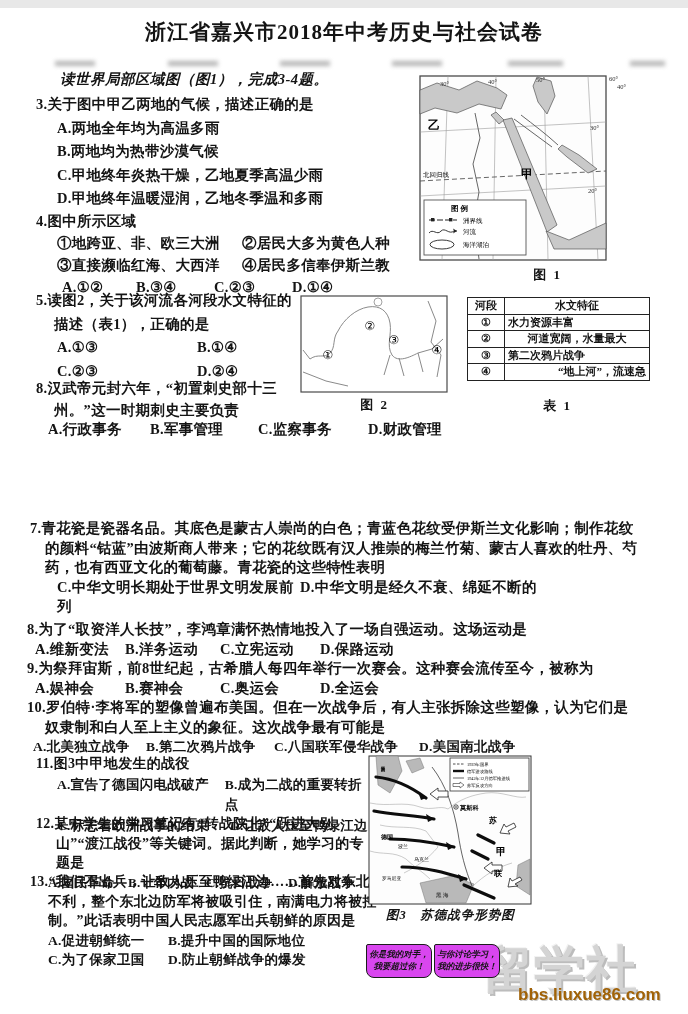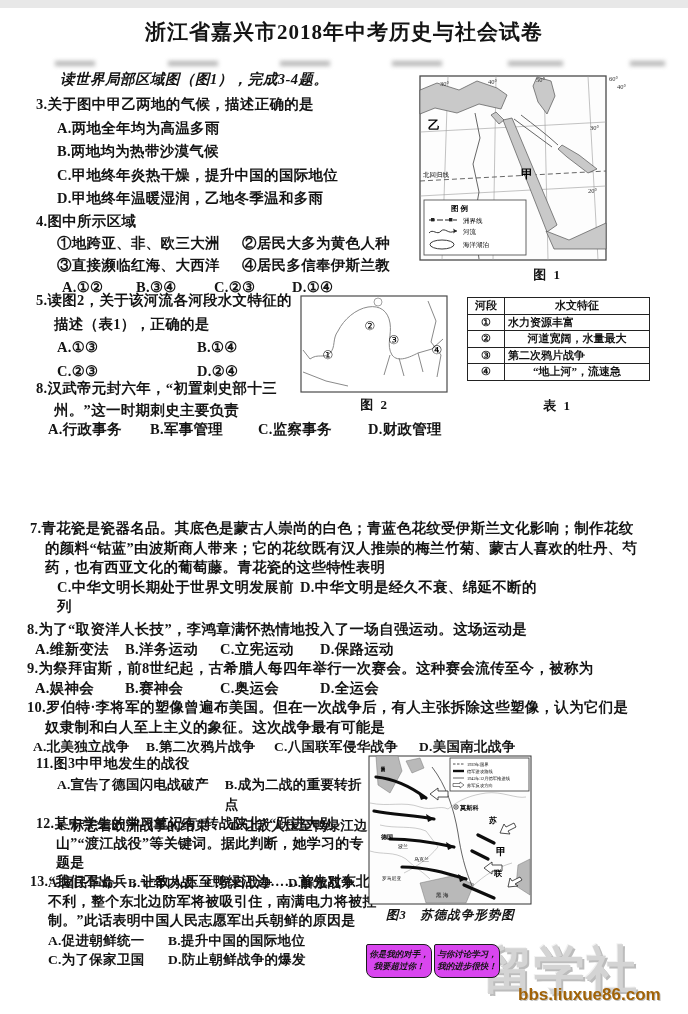--- a/index.html
+++ b/index.html
@@ -44,21 +44,21 @@
   <div class="blur" style="left:392px;width:50px"></div>
   <div class="blur" style="left:508px;width:55px"></div>
   <div class="blur" style="left:630px;width:35px"></div>
 
   <div class="intro">读世界局部区域图（图1），完成3-4题。</div>
 
   <div class="q" style="left:36px;top:85px;width:382px">
     <div>3.关于图中甲乙两地的气候，描述正确的是</div>
     <div class="opt">A.两地全年均为高温多雨</div>
     <div class="opt">B.两地均为热带沙漠气候</div>
-    <div class="opt">C.甲地终年炎热干燥，提升中国的国际地位</div>
+    <div class="opt">C.甲地终年炎热干燥，乙地夏季高温少雨</div>
     <div class="opt">D.甲地终年温暖湿润，乙地冬季温和多雨</div>
   </div>
 
   <div class="q" style="left:36px;top:202px;width:395px;line-height:22px">
     <div>4.图中所示区域</div>
     <div class="row" style="padding-left:21px">
       <span style="width:185px">①地跨亚、非、欧三大洲</span>
       <span>②居民大多为黄色人种</span>
     </div>
     <div class="row" style="padding-left:21px">
@@ -186,21 +186,21 @@
     <tr>
       <td>②</td>
       <td style="text-align:center">河道宽阔，水量最大</td>
     </tr>
     <tr>
       <td>③</td>
       <td style="text-align:left">第二次鸦片战争</td>
     </tr>
     <tr>
       <td>④</td>
-      <td style="text-align:center">“地上河”，流速急</td>
+      <td style="text-align:right">“地上河”，流速急</td>
     </tr>
   </tbody>
     </table>
   <div class="cap" style="left:530px;top:389px;width:55px">表 1</div>
 
   <div class="q" style="left:30px;top:511px;width:614px;line-height:19.5px;font-size:14.5px">
     <div style="padding-left:15px;text-indent:-15px">7.青花瓷是瓷器名品。其底色是蒙古人崇尚的白色；青蓝色花纹受伊斯兰文化影响；制作花纹的颜料“钴蓝”由波斯商人带来；它的花纹既有汉人推崇的梅兰竹菊、蒙古人喜欢的牡丹、芍药，也有西亚文化的葡萄藤。青花瓷的这些特性表明</div>
     <div class="row" style="padding-left:27px">
       <span style="width:243px">C.中华文明长期处于世界文明发展前列</span>
       <span>D.中华文明是经久不衰、绵延不断的</span>

